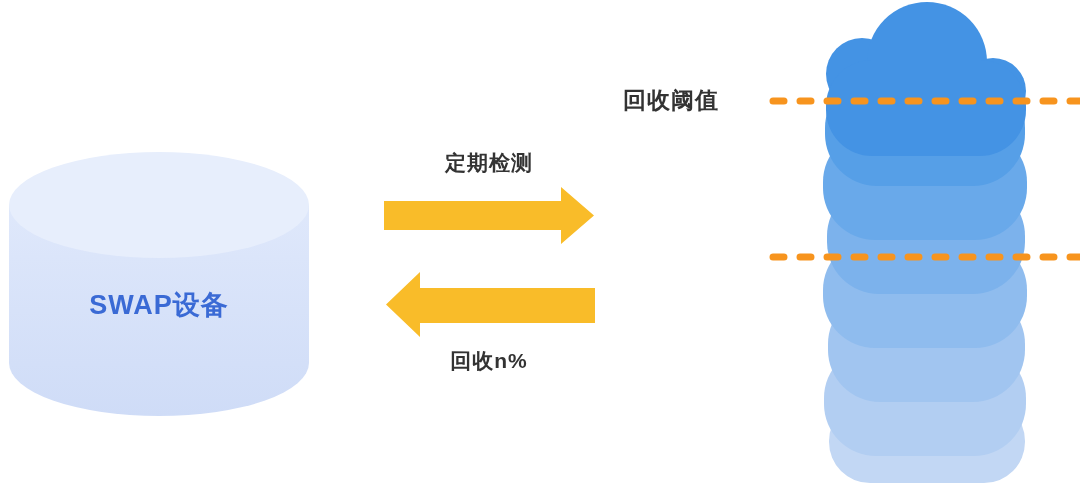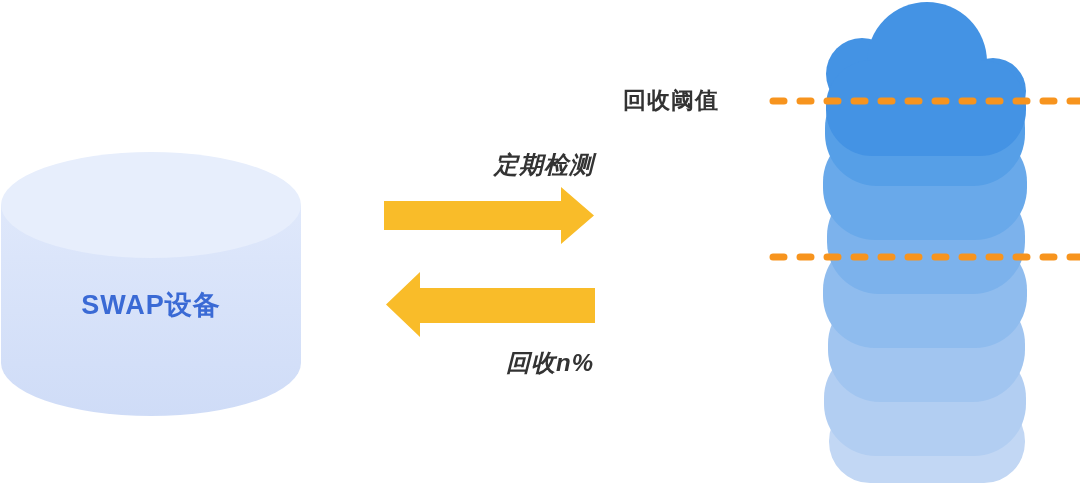--- a/index.html
+++ b/index.html
@@ -3,30 +3,30 @@
 <meta charset="utf-8">
 <style>
   html,body { margin:0; padding:0; background:#ffffff; }
   .canvas {
     position:relative; width:1080px; height:487px; background:#ffffff;
     overflow:hidden; font-family:"Liberation Sans","DejaVu Sans",sans-serif;
   }
   .abs { position:absolute; }
 
   
-  .device-group { left:1px; top:152px; width:328px; height:264px; }
+  .device-group { left:9px; top:152px; width:328px; height:264px; }
   .device-label {
     position:absolute; left:0; top:135px; width:300px; text-align:center;
     font-size:27px; font-weight:600; letter-spacing:1px; color:var(--device-text,#3A6AD5);
   }
 
   
   .flow-label {
-    color:var(--label-text,#333333); font-weight:bold; font-size:24px;
-    width:210px; text-align:right; letter-spacing:1px;font-style:italic;
+    color:var(--label-text,#333333); font-weight:bold; font-size:21px;
+    width:210px; text-align:center; letter-spacing:1px;
   }
   .detect-label  { left:384px; top:149px; }
   .reclaim-label { left:384px; top:347px; }
   .detect-arrow-svg  { left:384px; top:187px; }
   .reclaim-arrow-svg { left:386px; top:272px; }
 
   
   .threshold-label {
     color:var(--label-text,#333333); font-weight:bold; font-size:23px; letter-spacing:1px;
   }

